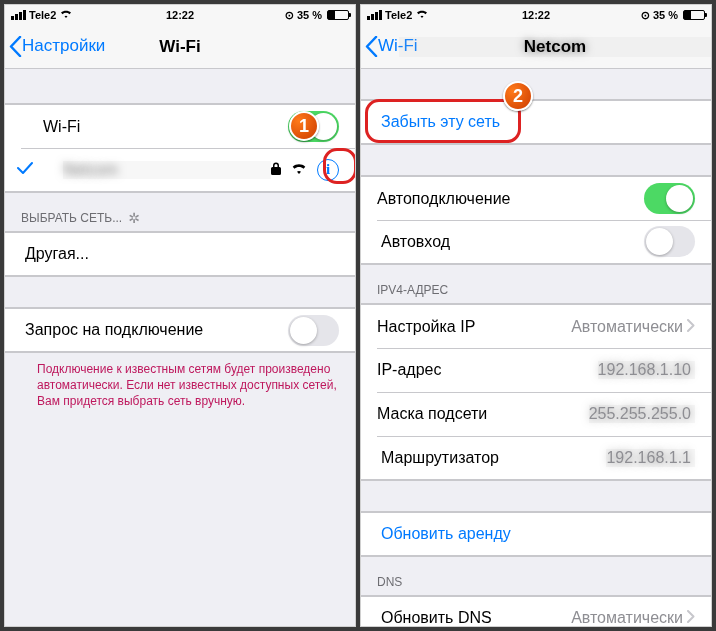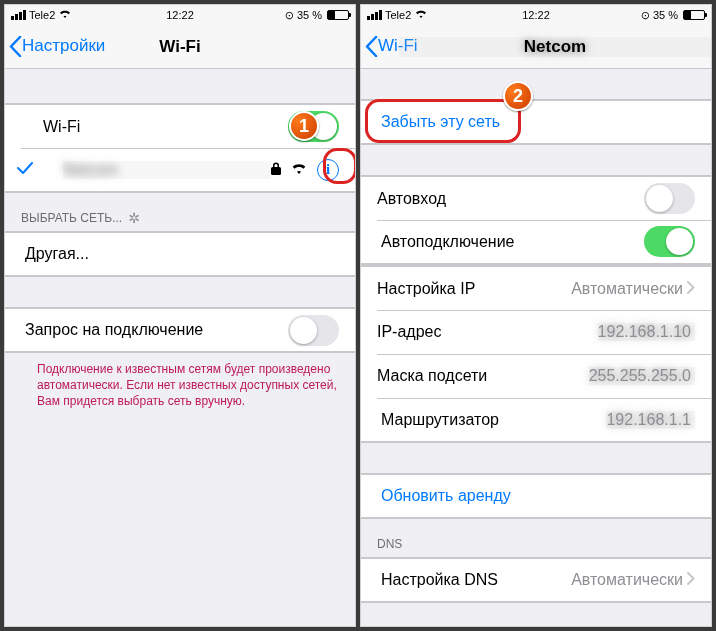--- a/index.html
+++ b/index.html
@@ -23,21 +23,21 @@
     position: relative;
   }
   
   .status {
     height: 20px;
     background: #f7f7f7;
     display: flex;
     align-items: center;
     padding: 0 6px;
     font-size: 11px;
-    font-weight: 400;
+    font-weight: 700;
     color: #000;
   }
   .status .left, .status .right { display: flex; align-items: center; gap: 3px; flex: 1; }
   .status .right { justify-content: flex-end; }
   .status .center { flex: 0 0 auto; }
   .sigbars { display: flex; align-items: flex-end; gap: 1px; }
   .sigbars span { width: 3px; background: #000; }
   .sigbars span:nth-child(1){height:4px;} .sigbars span:nth-child(2){height:6px;}
   .sigbars span:nth-child(3){height:8px;} .sigbars span:nth-child(4){height:10px;}
   .battery {
@@ -278,33 +278,34 @@
     <div class="gap"></div>
     <div class="block">
       <div class="cell link">
         <div class="label">Забыть эту сеть</div>
       </div>
     </div>
 
     <div class="gap"></div>
     <div class="block">
       <div class="cell">
+        <div class="label">Автоподключение</div>
+        <div class="toggle on">
+            <i></i>
+          </div>
+      </div>
+      <div class="cell">
         <div class="label">Автовход</div>
         <div class="toggle">
             <i></i>
           </div>
       </div>
-      <div class="cell">
-        <div class="label">Автоподключение</div>
-        <div class="toggle on">
-            <i></i>
-          </div>
-      </div>
-    </div>
-
+    </div>
+
+    <div class="group-header">IPV4-АДРЕС</div>
     <div class="block">
       <div class="cell">
         <div class="label">Настройка IP</div>
         <div class="value">Автоматически</div>
         <span class="chev"><svg viewBox="0 0 8 13">
               <path d="M1 1l5.5 5.5L1 12" stroke="#c7c7cc" stroke-width="2" fill="none" stroke-linecap="round" stroke-linejoin="round"></path>
             </svg></span>
       </div>
       <div class="cell">
         <div class="label">IP-адрес</div>
@@ -323,21 +324,21 @@
     <div class="gap"></div>
     <div class="block">
       <div class="cell link">
         <div class="label">Обновить аренду</div>
       </div>
     </div>
 
     <div class="group-header">DNS</div>
     <div class="block">
       <div class="cell">
-        <div class="label">Настройка DNS</div>
+        <div class="label">Обновить DNS</div>
         <div class="value">Автоматически</div>
         <span class="chev"><svg viewBox="0 0 8 13">
               <path d="M1 1l5.5 5.5L1 12" stroke="#c7c7cc" stroke-width="2" fill="none" stroke-linecap="round" stroke-linejoin="round"></path>
             </svg></span>
       </div>
     </div>
   </div>
 
   <div class="callout" style="top:94px; left:4px; width:156px; height:44px;"></div>
   <div class="badge" style="top:76px; left:142px;">2</div>

